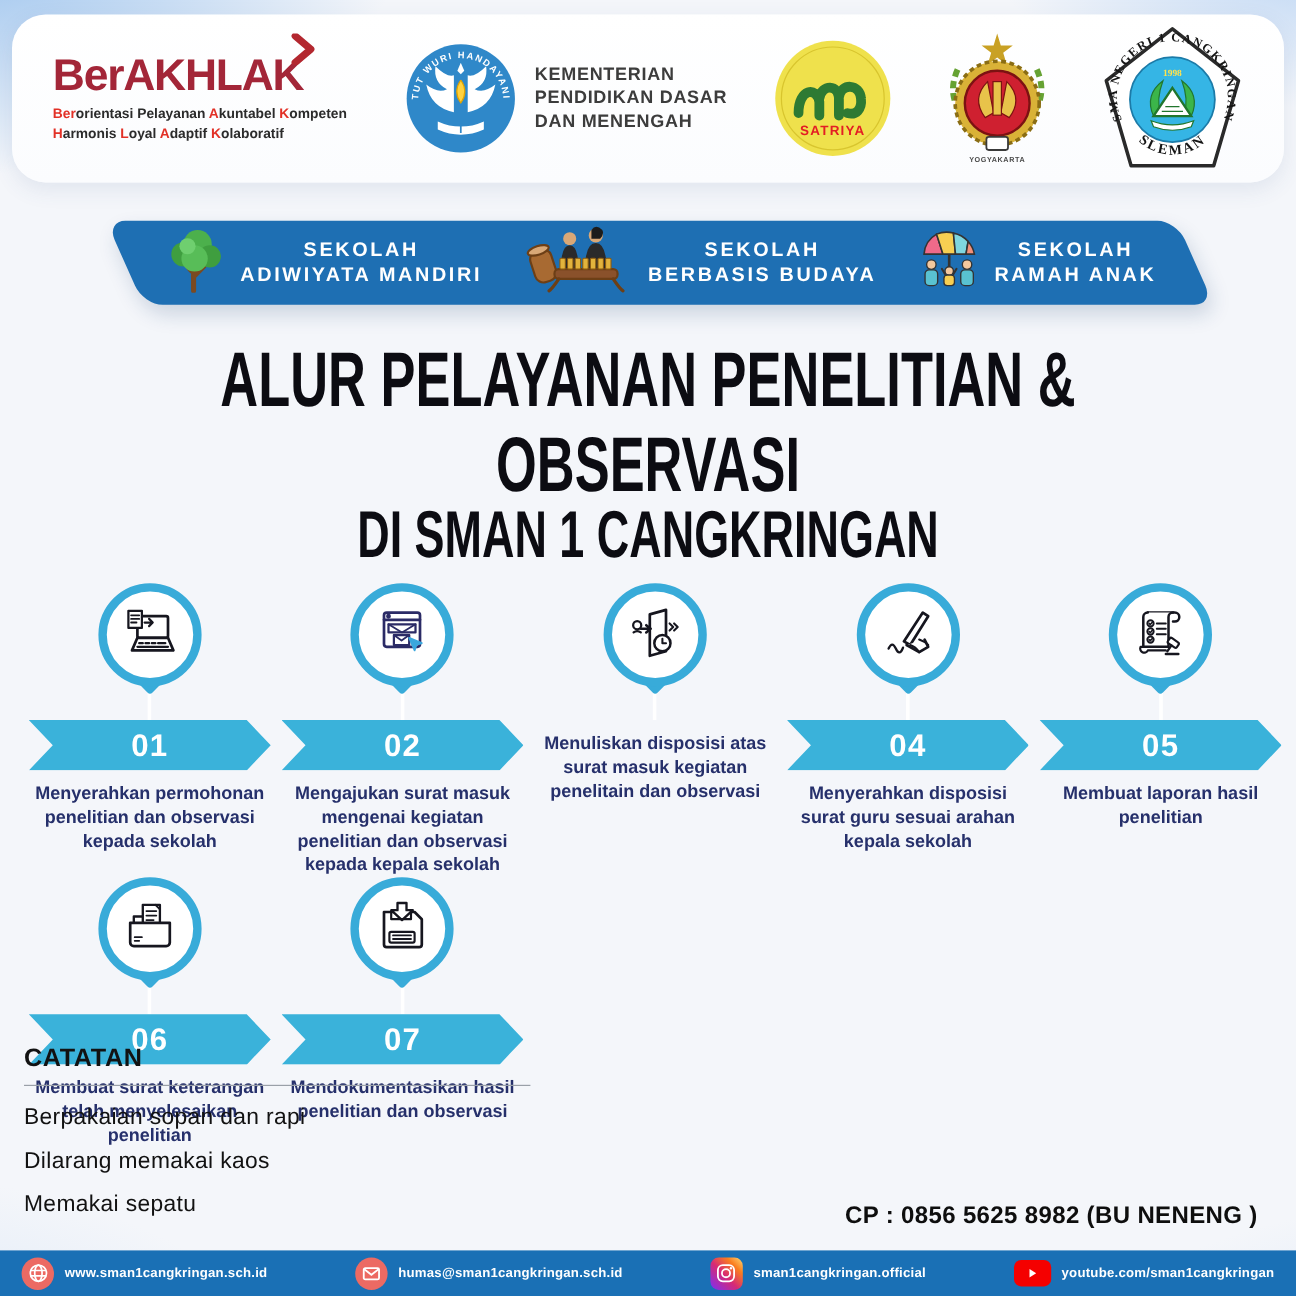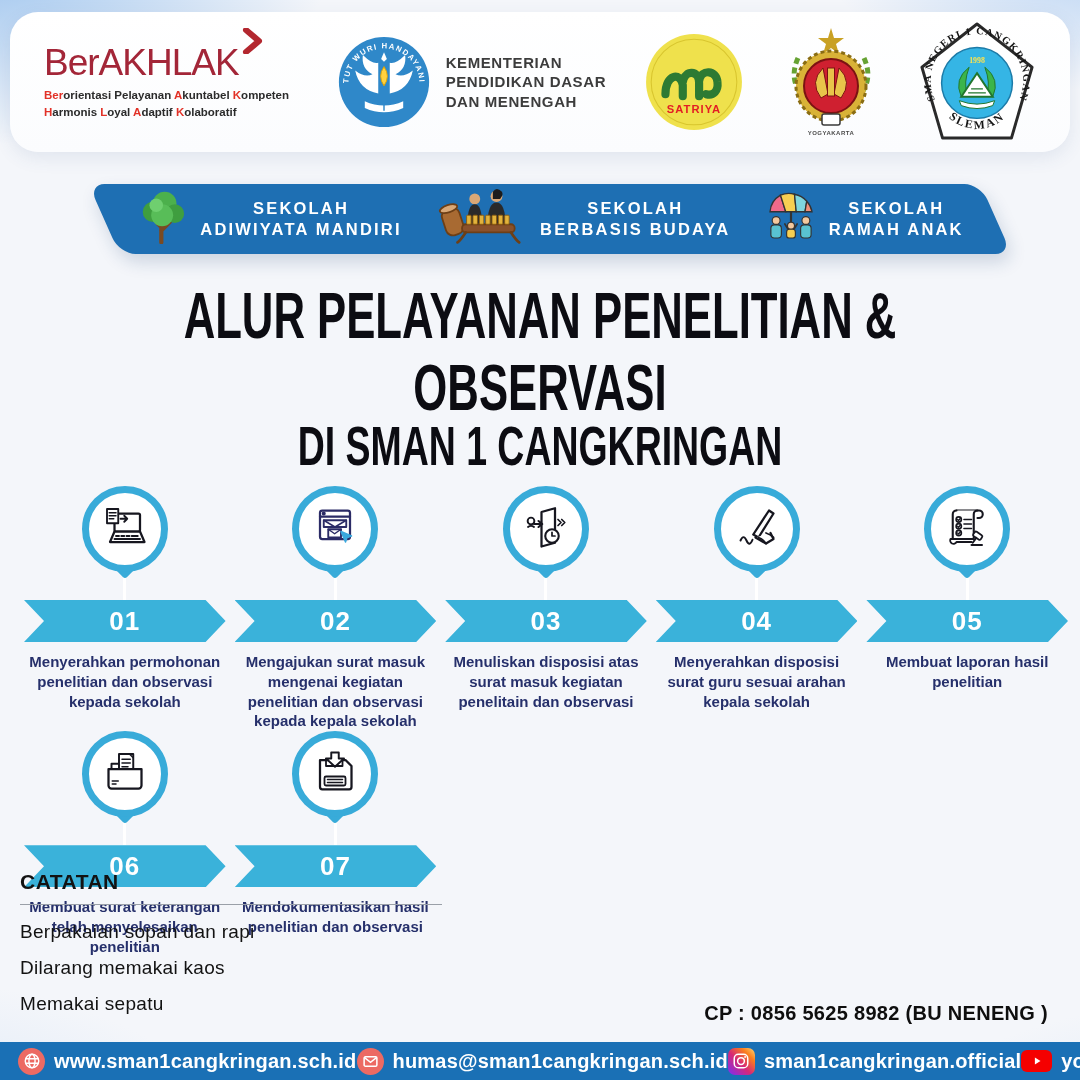--- a/index.html
+++ b/index.html
@@ -9,21 +9,21 @@
       radial-gradient(620px 340px at -4% -6%, #8fbcec 0%, rgba(143,188,236,0) 62%),
       radial-gradient(520px 260px at 104% -6%, #aecdf2 0%, rgba(174,205,242,0) 60%),
       radial-gradient(700px 420px at -10% 112%, #cfe0f5 0%, rgba(207,224,245,0) 55%),
       radial-gradient(600px 300px at 112% 108%, #d8e5f7 0%, rgba(216,229,247,0) 55%),
       linear-gradient(#f4f6fa,#f4f6fa);}
 
   
   .header-card{position:absolute;left:10px;top:12px;width:1060px;height:140px;background:linear-gradient(180deg,#ffffff,#fbfcfe);
     border-radius:28px;box-shadow:0 6px 18px rgba(60,90,140,.10);display:flex;align-items:center;justify-content:space-between;padding:0 34px;box-sizing:border-box;}
   .brk{position:relative;width:255px;}
-  .brk-title{font-size:37px;font-weight:400;color:#a32638;letter-spacing:-1px;line-height:1;}
+  .brk-title{font-size:37px;font-weight:700;color:#a32638;letter-spacing:-1px;line-height:1;}
   .brk-arrow{position:absolute;top:-16px;left:198px;}
   .brk-sub{margin-top:6px;font-size:11.5px;font-weight:700;color:#2b2b2b;line-height:1.45;}
   .brk-sub .red{color:#e23127;}
   .kemdik{display:flex;align-items:center;gap:14px;}
   .kemdik-text{font-size:15px;font-weight:700;color:#3c3c3c;letter-spacing:.6px;line-height:1.3;}
   .logo-svg{display:block;}
 
   
   .banner{position:absolute;left:104px;top:184px;width:892px;height:70px;background:#1e6fb3;border-radius:16px;
     transform:skewX(24deg);box-shadow:0 8px 16px rgba(20,60,110,.18);}
@@ -53,21 +53,21 @@
   .notes-heading{font-size:21px;font-weight:800;letter-spacing:.5px;}
   .notes-rule{width:422px;border:none;border-top:1.5px solid #9aa0a8;margin:10px 0 16px 0;}
   .notes-list{list-style:none;margin:0;padding:0;}
   .notes-list li{font-size:19px;font-weight:400;margin-bottom:14px;letter-spacing:.3px;}
 
   .cp{position:absolute;right:32px;top:1002px;font-size:20px;font-weight:800;color:#0e0e0e;letter-spacing:.3px;}
 
   
   .footer{position:absolute;left:0;bottom:0;width:100%;height:38px;background:#1a70b5;display:flex;align-items:center;
     justify-content:space-between;padding:0 18px;box-sizing:border-box;}
-  .footer-item{display:flex;align-items:center;gap:9px;color:#fff;font-size:20px;font-weight:700;letter-spacing:.2px;}
+  .footer-item{display:flex;align-items:center;gap:9px;color:#fff;font-size:11px;font-weight:700;letter-spacing:.2px;}
   .fi-badge{width:27px;height:27px;border-radius:50%;background:#ec6a63;display:flex;align-items:center;justify-content:center;flex:0 0 auto;}
   .fi-badge.ig{border-radius:7px;background:linear-gradient(45deg,#7b2ff7 0%,#d62976 45%,#fa7e1e 75%,#feda75 100%);}
   .fi-badge.yt{width:31px;height:22px;border-radius:6px;background:#f50000;}
 </style>
 </head>
 <body>
 
 <div class="page">
 
   <div class="header-card">
@@ -279,23 +279,20 @@
     <circle cx="12" cy="24" r="4.5" stroke-width="2.5"></circle>
                 <path d="M8 32 q4 -3 8 0" stroke-width="2.5"></path>
     <path d="M16 28 h10 m-4 -4 l5 4 -5 4" stroke-width="2.8"></path>
     <path d="M48 22 l4 4 -4 4 M53 22 l4 4 -4 4" stroke-width="2.3"></path>
     <circle cx="40" cy="44" r="9" fill="#fff" stroke-width="2.8"></circle>
                 <path d="M40 39 v5 h4" stroke-width="2.3"></path>
   </svg></span>
           </div>
     </div>
     <div class="step-line"></div>
-    <div class="step-chevron">
-      <span class="step-number">03</span>
-    </div>
     <div class="step-text">Menuliskan disposisi atas surat masuk kegiatan penelitain dan observasi</div>
   </div>
 
   <div class="step">
     <div class="step-bubble">
       <span class="drop"></span>
       <div class="step-circle">
             <span><svg width="48" height="48" viewBox="0 0 64 64" fill="none" stroke="#16161f" stroke-width="3" stroke-linecap="round" stroke-linejoin="round">
     <path d="M10 50 q4 -9 8 0 t8 -1" stroke-width="2.6"></path>
     <path d="M27 42 L48 10 L54 14 L34 46 Z" fill="#fff"></path>

